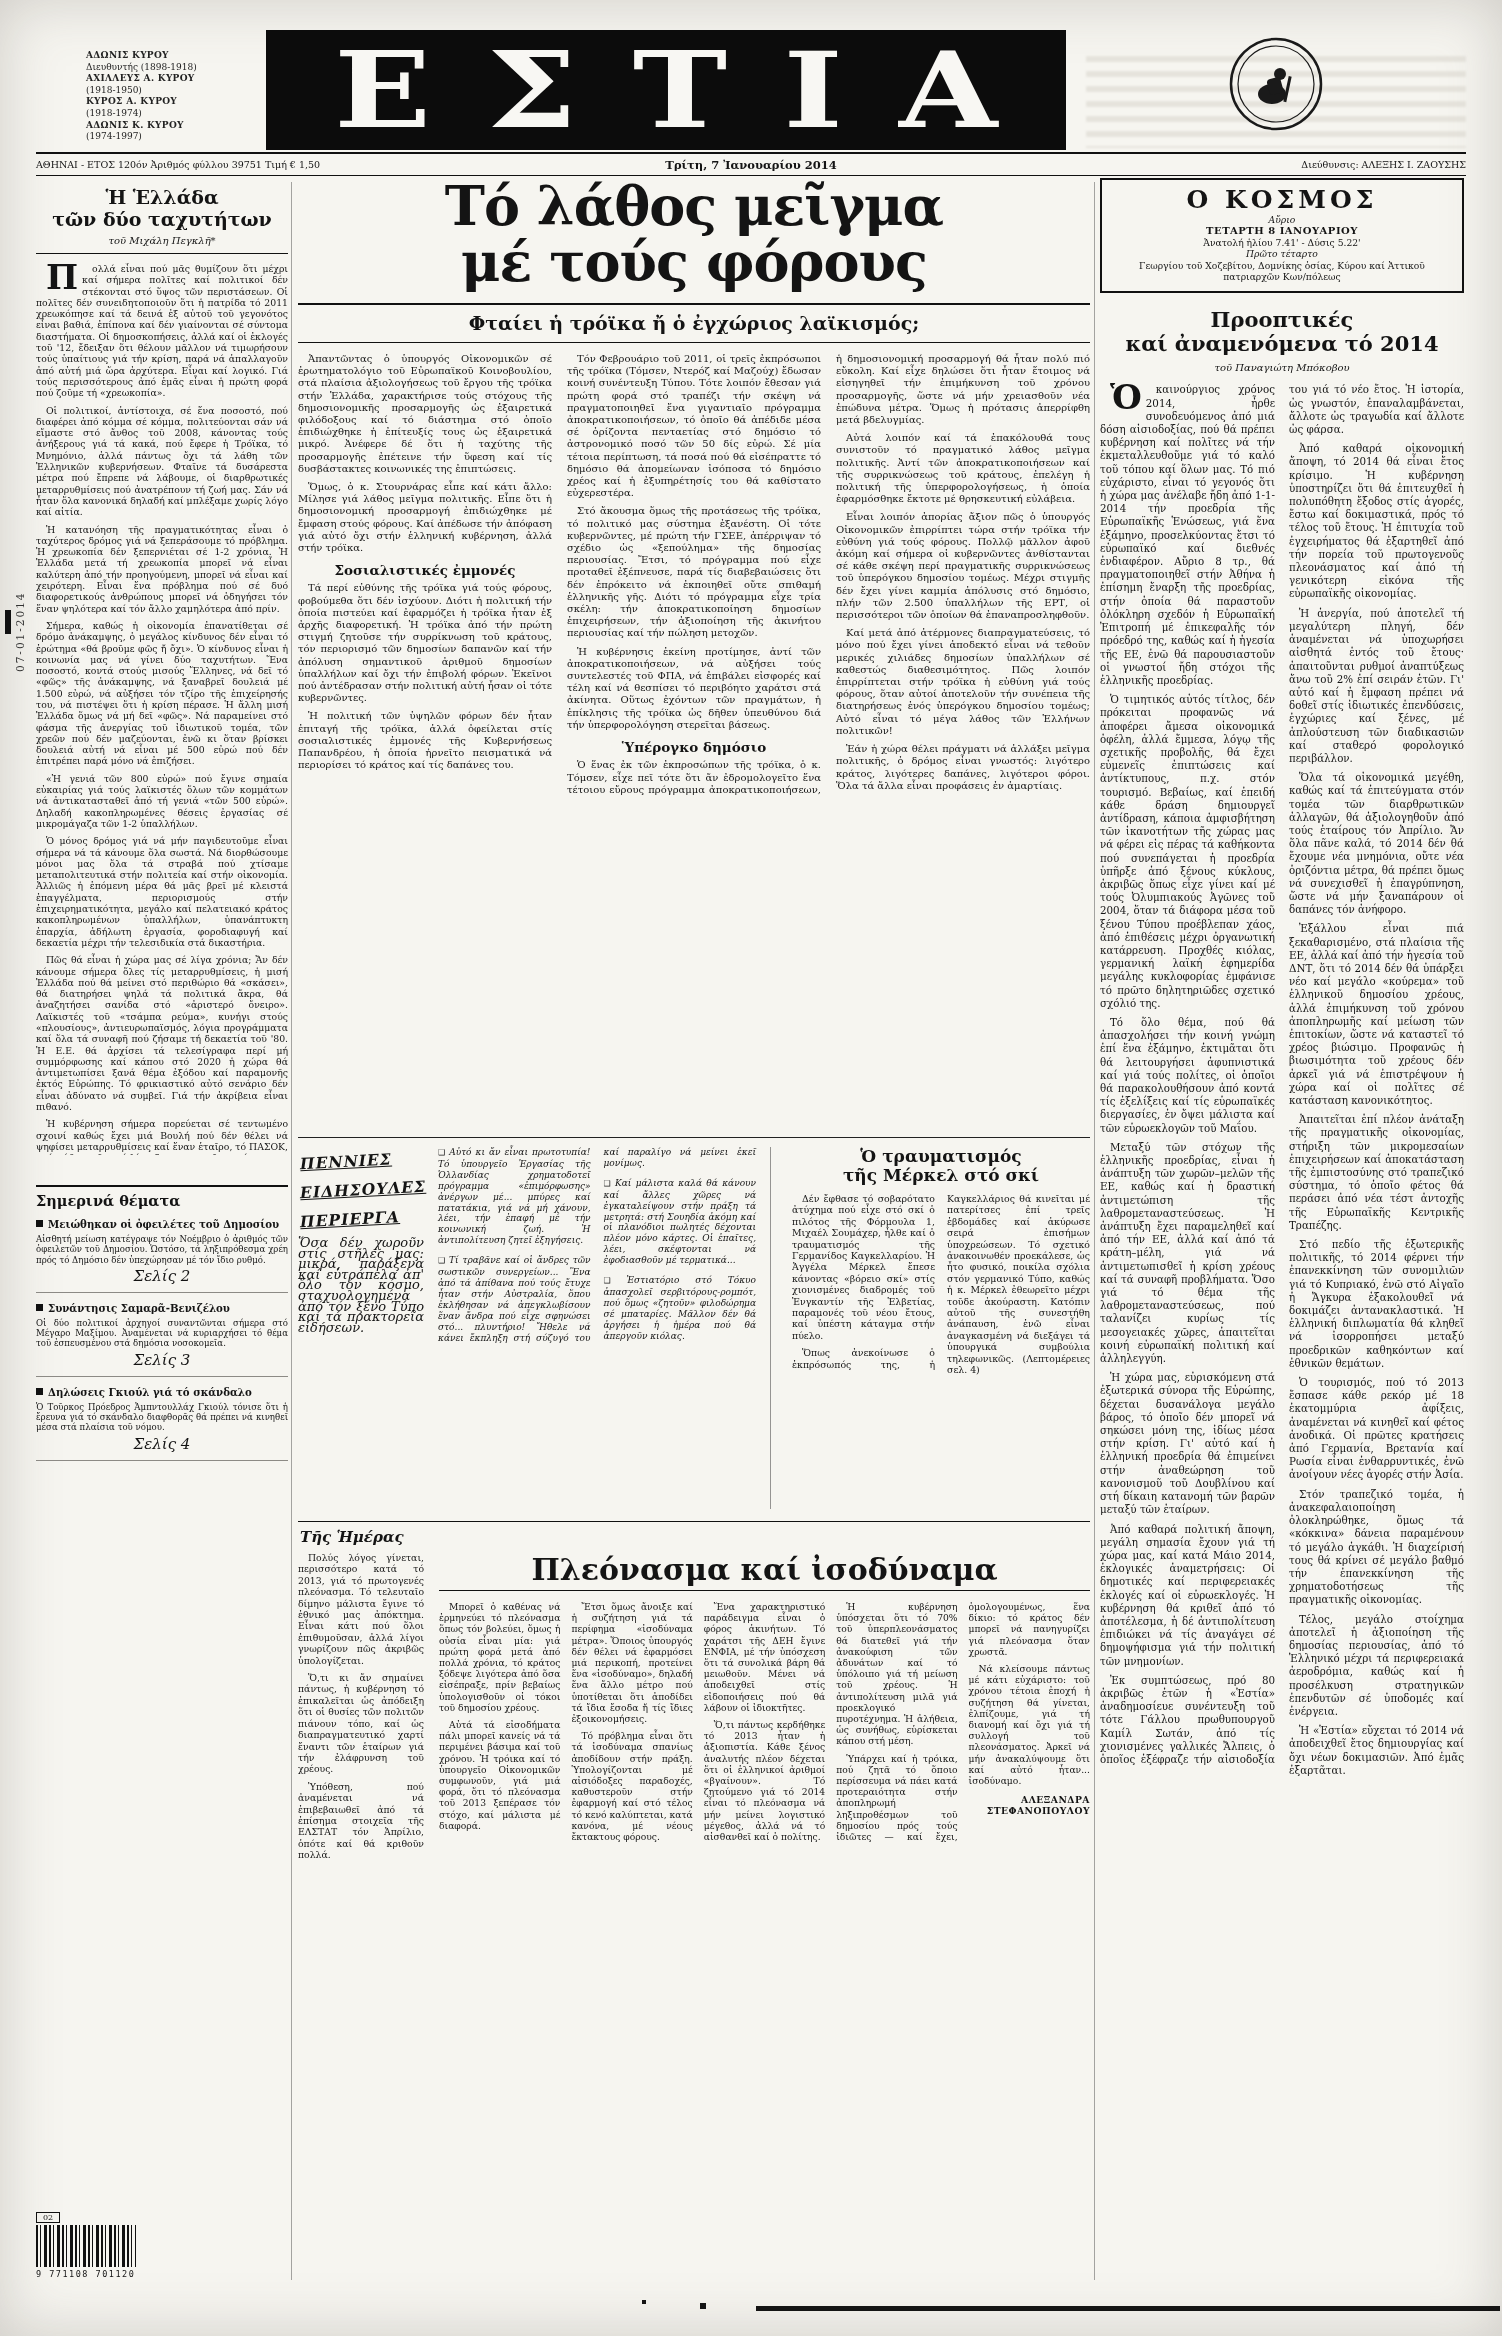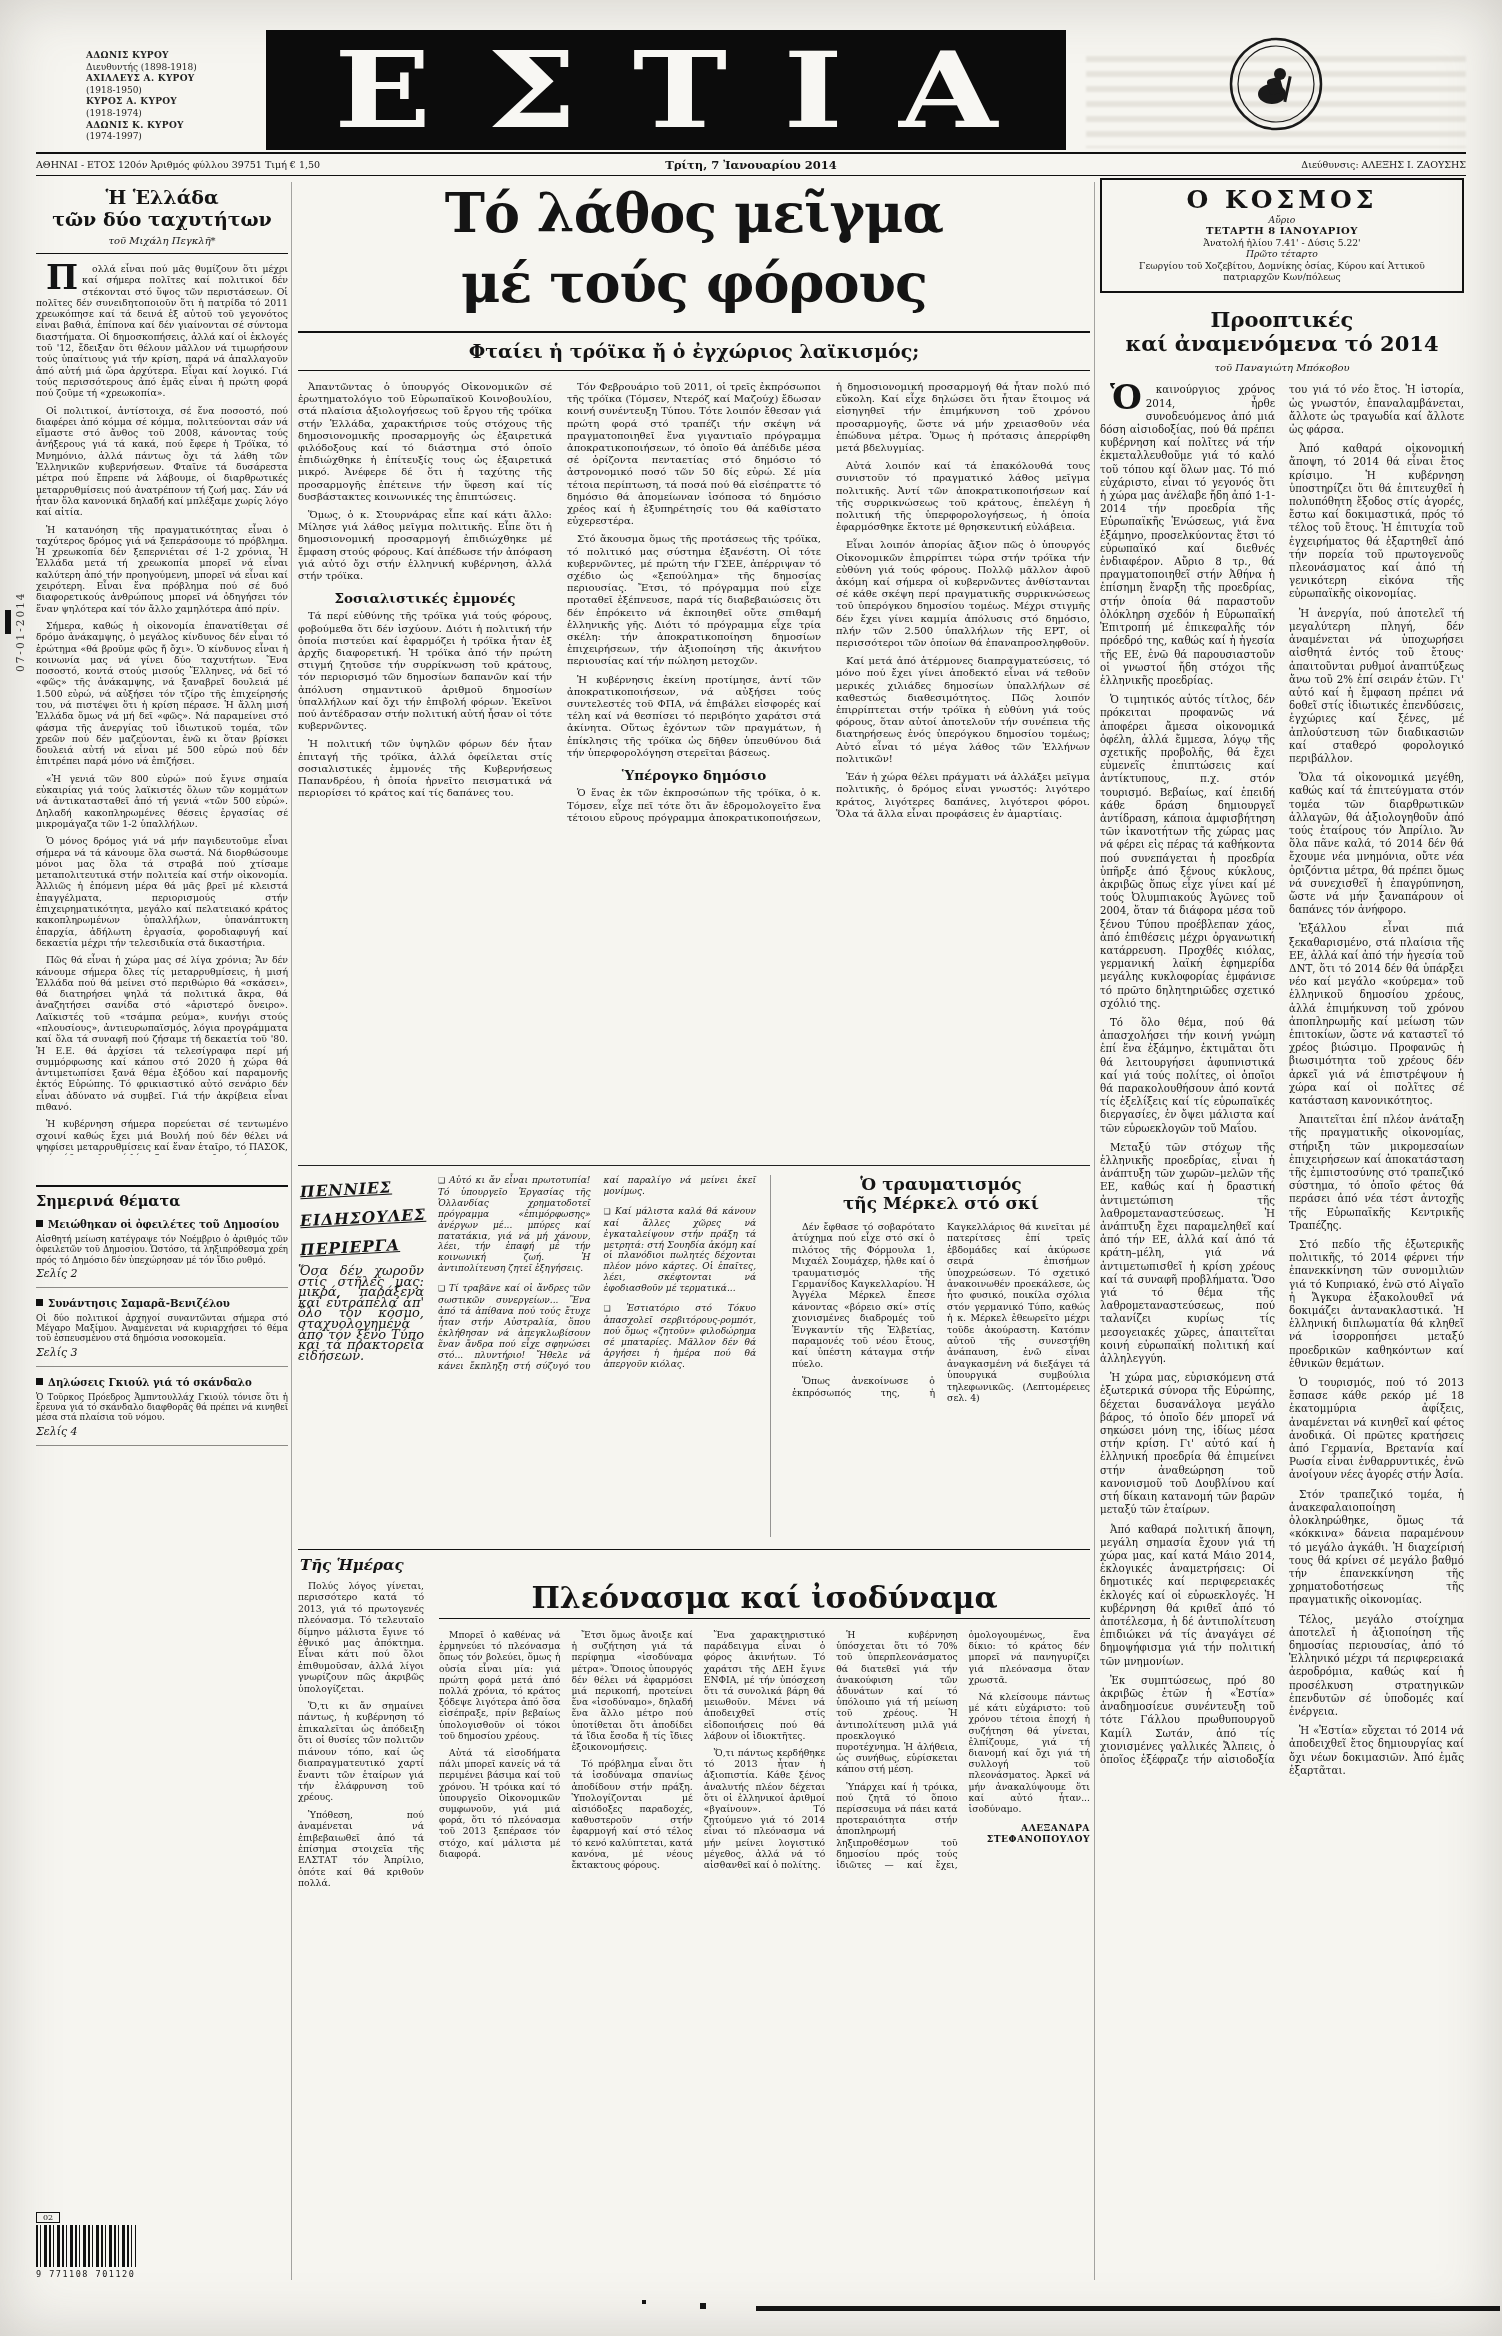--- a/index.html
+++ b/index.html
@@ -45,35 +45,35 @@
   .oped-title{margin:0;font-size:19px;line-height:22px;font-weight:bold;}
   .oped-byline{font-style:italic;font-size:10px;margin-top:5px;}
   .oped-body{margin-top:9px;height:892px;overflow:hidden;font-size:9.3px;line-height:11.3px;}
   .topics{margin-top:30px;}
   .topics-title{margin:0;font-size:14.5px;font-weight:bold;border-top:2px solid #111;
                 padding-top:5px;}
   .topic-item{padding:9px 0 7px;border-bottom:1px solid #8c8a85;}
   .topic-title{font-size:10.2px;font-weight:bold;line-height:12px;display:flex;gap:5px;}
   .sq{flex:0 0 auto;width:7px;height:7px;background:#111;margin-top:2px;}
   .topic-text{margin:4px 0 2px;font-size:8.6px;line-height:10.3px;text-align:justify;}
-  .topic-page{font-style:italic;font-size:11px;text-align:left;}
+  .topic-page{font-style:italic;font-size:15px;text-align:center;}
 
   .barcode-wrap{position:absolute;left:36px;top:2212px;width:100px;font-size:8px;}
   .issue-tag{width:22px;border:1px solid #111;text-align:center;font-size:8px;margin-bottom:2px;}
   .bars{height:42px;background:repeating-linear-gradient(90deg,#111 0 2px,#f6f5f0 2px 4px,
         #111 4px 5px,#f6f5f0 5px 8px,#111 8px 11px,#f6f5f0 11px 13px);}
   .barcode-num{letter-spacing:1.5px;margin-top:2px;font-family:"DejaVu Sans Mono","Liberation Mono",monospace;font-size:8.5px;}
 
   .vdate{position:absolute;left:14px;top:672px;transform:rotate(-90deg);transform-origin:0 0;
          font-size:10.5px;letter-spacing:2px;color:#333;}
   .tick{position:absolute;left:5px;top:610px;width:6px;height:24px;background:#111;}
 
   
   .col-center{position:absolute;left:298px;top:178px;width:792px;}
-  .lead-headline{margin:0;font-size:54px;line-height:70px;font-weight:bold;text-align:center;
+  .lead-headline{margin:0;font-size:54px;line-height:56px;font-weight:bold;text-align:center;
                  letter-spacing:-1px;}
   .lead-subhead{margin-top:13px;border-top:2px solid #111;border-bottom:1px solid #111;
                 padding:7px 0 8px;text-align:center;font-size:19px;font-weight:bold;}
   .lead-body{margin-top:10px;height:772px;overflow:hidden;column-count:3;column-gap:15px;
              font-size:10px;line-height:12.2px;}
   .sec-head{font-size:13.5px;font-weight:bold;text-align:center;margin:10px 0 6px;
             break-after:avoid;}
 
   .mid-band{margin-top:12px;border-top:1px solid #222;padding-top:9px;height:362px;
             overflow:hidden;display:grid;grid-template-columns:126px 318px 1fr;column-gap:14px;}

